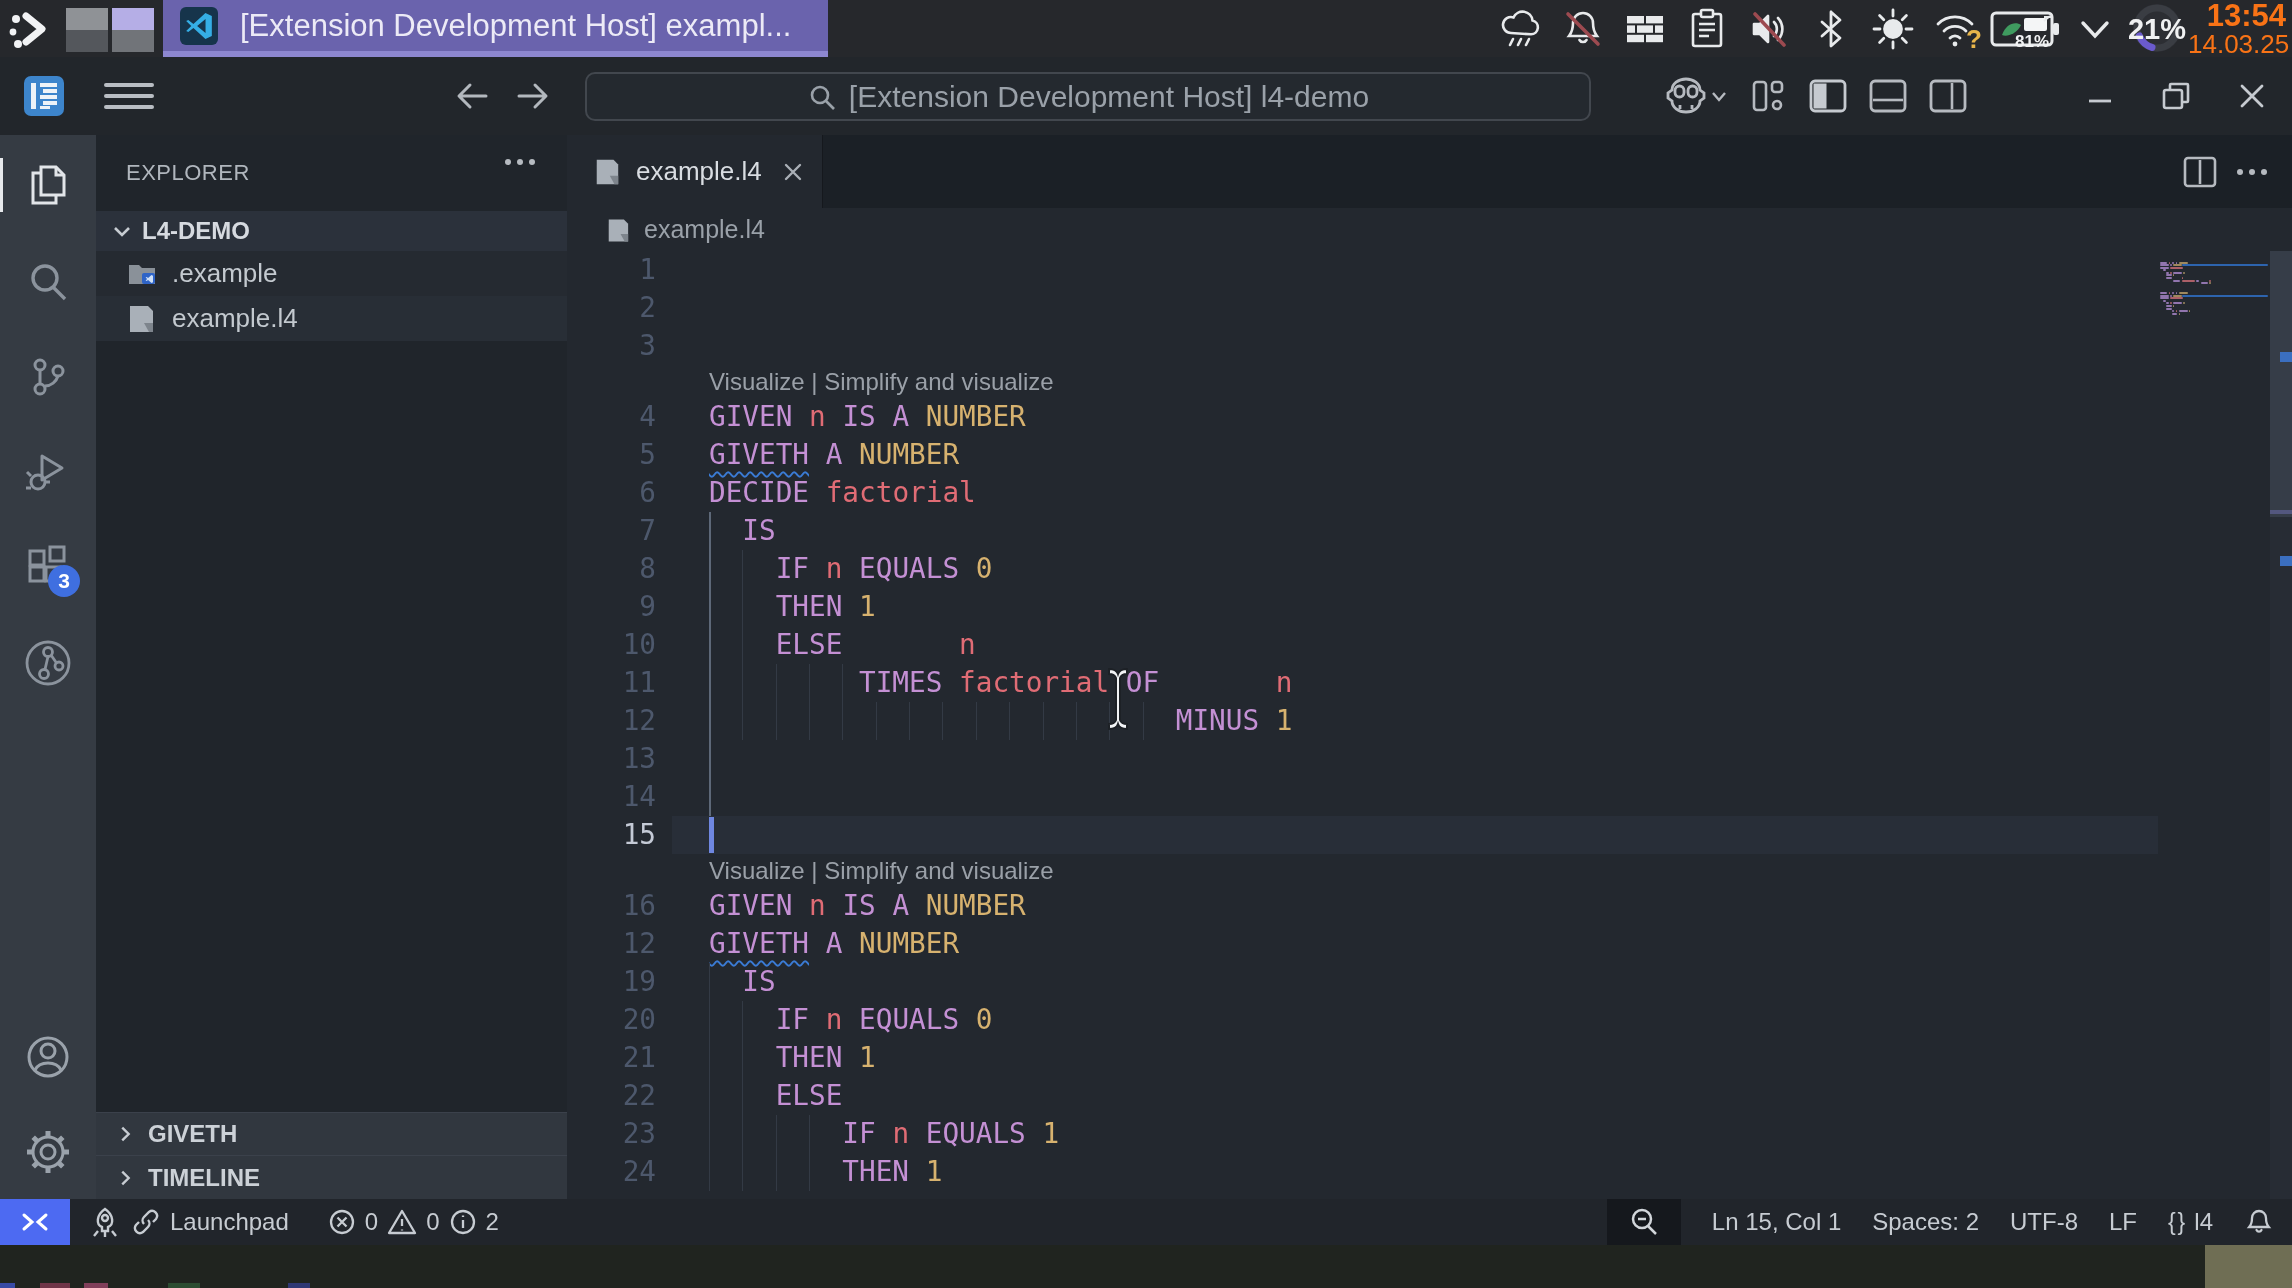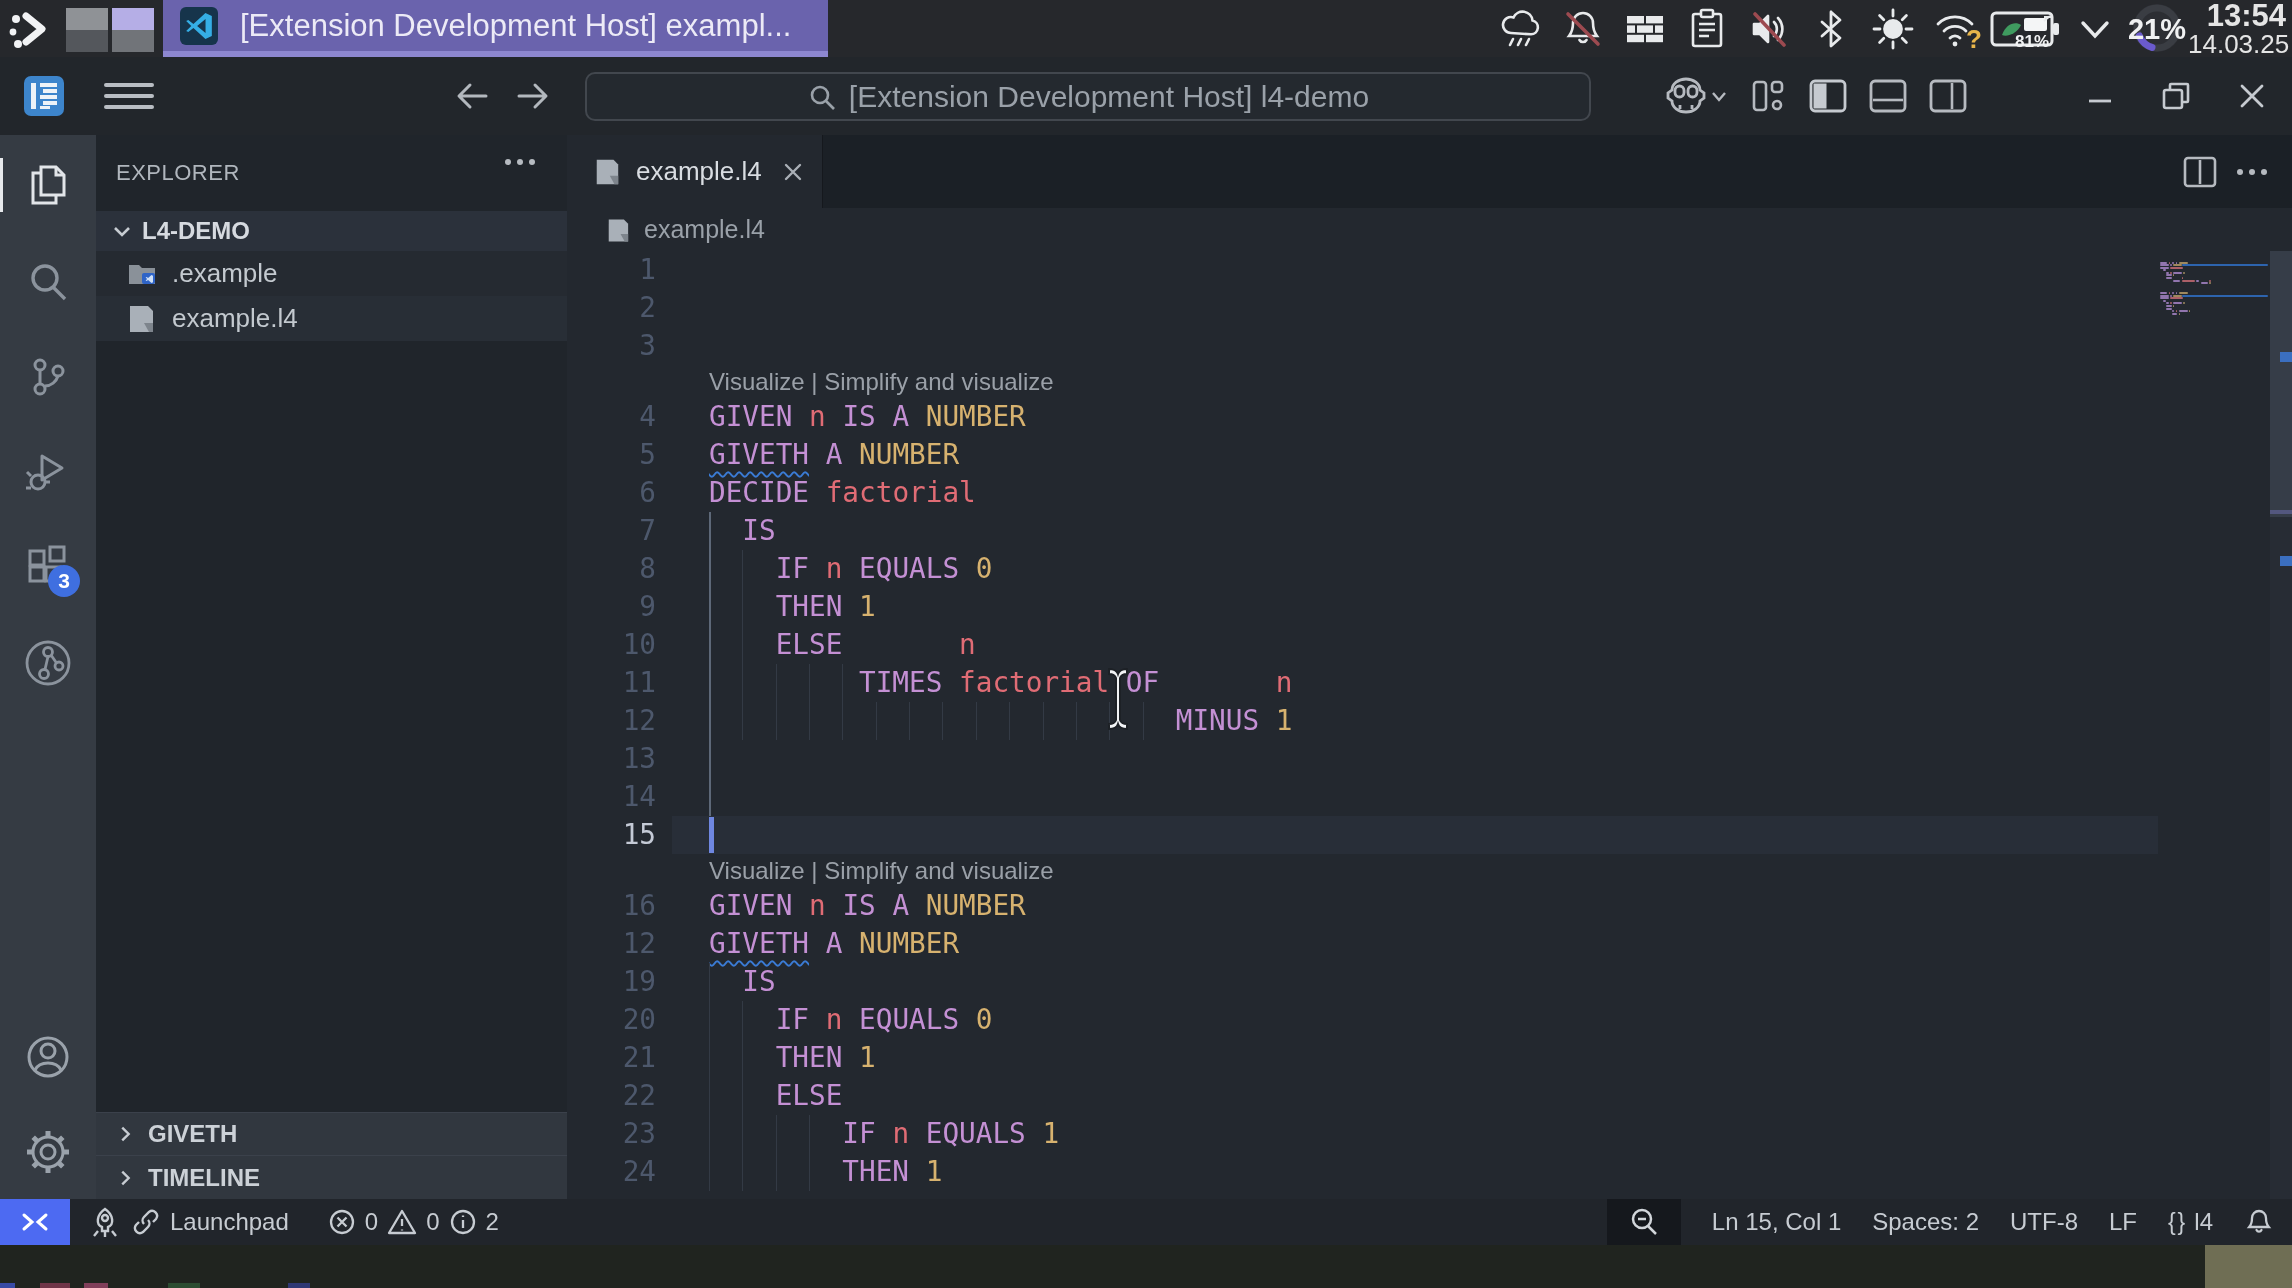--- a/index.html
+++ b/index.html
@@ -10,21 +10,21 @@
   
   .taskbar { position:absolute; left:0; top:0; width:2292px; height:57px; background:#26282c; }
   .tb-logo { position:absolute; left:8px; top:6px; width:52px; height:46px; }
   .tb-tile { position:absolute; top:8px; width:42px; height:44px; }
   .tb-tile .half { position:absolute; left:0; width:100%; height:50%; }
   .tb-task { position:absolute; left:163px; top:0; width:665px; height:57px; background:#6a63ad; border-bottom:6px solid #8d87d0; display:flex; align-items:center; }
   .tb-task-icon { width:38px; height:38px; margin-left:17px; background:#16344b; border-radius:6px; display:flex; align-items:center; justify-content:center; }
   .tb-task-label { color:#eceaf6; font-size:31px; margin-left:22px; white-space:nowrap; }
   .tray { position:absolute; right:0; top:0; height:57px; display:flex; align-items:center; }
   .tray-ic { width:62px; height:52px; display:flex; align-items:center; justify-content:center; position:relative; }
-  .tray-clock { width:104px; text-align:right; padding-right:6px; color:#e5e5e5; line-height:1.0; }
+  .tray-clock { width:104px; text-align:right; padding-right:6px; color:#f97316; line-height:1.0; }
   .tray-clock .t1 { font-size:31px; font-weight:700; }
   .tray-clock .t2 { font-size:26px; font-weight:400; }
   .gauge-wrap { position:relative; width:62px; height:57px; display:flex; align-items:center; justify-content:center; }
   .gauge-txt { position:absolute; color:#f0f1f2; font-size:29px; font-weight:700; left:50%; top:50%; transform:translate(-50%,-50%); }
 
   
   .titlebar { position:absolute; left:0; top:57px; width:2292px; height:78px; background:#22262b; }
   .app-icon { position:absolute; left:24px; top:19px; width:40px; height:40px; background:#3d85cc; border-radius:7px; }
   .hamburger { position:absolute; left:104px; top:26px; width:50px; height:26px; }
   .hamburger i { display:block; height:4px; background:#b9bdc3; border-radius:2px; margin-bottom:7px; }
@@ -36,21 +36,21 @@
 
   
   .activitybar { position:absolute; left:0; top:135px; width:96px; height:1064px; background:#353b43; }
   .act-ic { position:absolute; left:0; width:96px; height:96px; display:flex; align-items:center; justify-content:center; }
   .act-ic.active::before { content:""; position:absolute; left:0; top:21px; width:3px; height:54px; background:#e7e9ec; }
   .act-badge { position:absolute; right:16px; bottom:16px; min-width:32px; height:32px; border-radius:16px; background:#3f6fe0; color:#fff; font-size:21px; font-weight:700; display:flex; align-items:center; justify-content:center; }
 
   
   .sidebar { position:absolute; left:96px; top:135px; width:471px; height:1064px; background:#20252b; }
   .sb-header { position:absolute; left:0; top:0; width:100%; height:76px; display:flex; align-items:center; }
-  .sb-title { margin-left:20px; color:#b0b6bd; font-size:22px; letter-spacing:0.5px;text-align:right; }
+  .sb-title { margin-left:30px; color:#b0b6bd; font-size:22px; letter-spacing:0.5px;text-align:right; }
   .sb-more { position:absolute; right:30px; top:22px; color:#b6bbc1; }
   .sb-section { position:absolute; left:0; top:76px; width:100%; height:40px; background:#2b313b; display:flex; align-items:center; color:#d6dae0; }
   .sb-section .chev { margin-left:14px; margin-right:8px; display:flex; }
   .sb-section .lbl { font-weight:700; font-size:24px; }
   .sb-row { position:absolute; left:0; width:100%; height:45px; display:flex; align-items:center; color:#c3c9cf; font-size:26px; }
   .sb-row .fic { margin-left:30px; margin-right:14px; width:32px; height:32px; position:relative; flex:none; }
   .sb-row.selected { background:#282e36; }
   .sb-pane { position:absolute; left:0; width:100%; background:#31373f; border-top:1px solid #3b414b; display:flex; align-items:center; color:#ccd1d7; }
   .sb-pane .chev { margin-left:18px; margin-right:12px; display:flex; }
   .sb-pane .lbl { font-weight:700; font-size:24px; }

